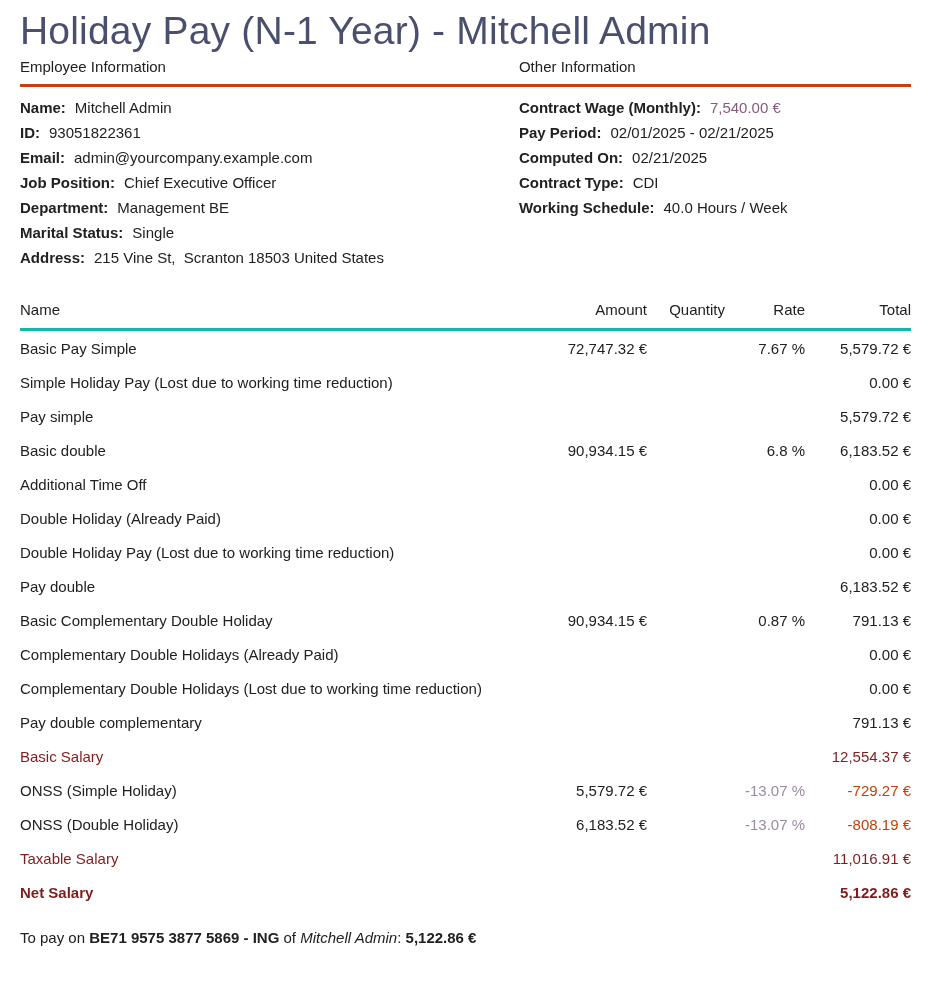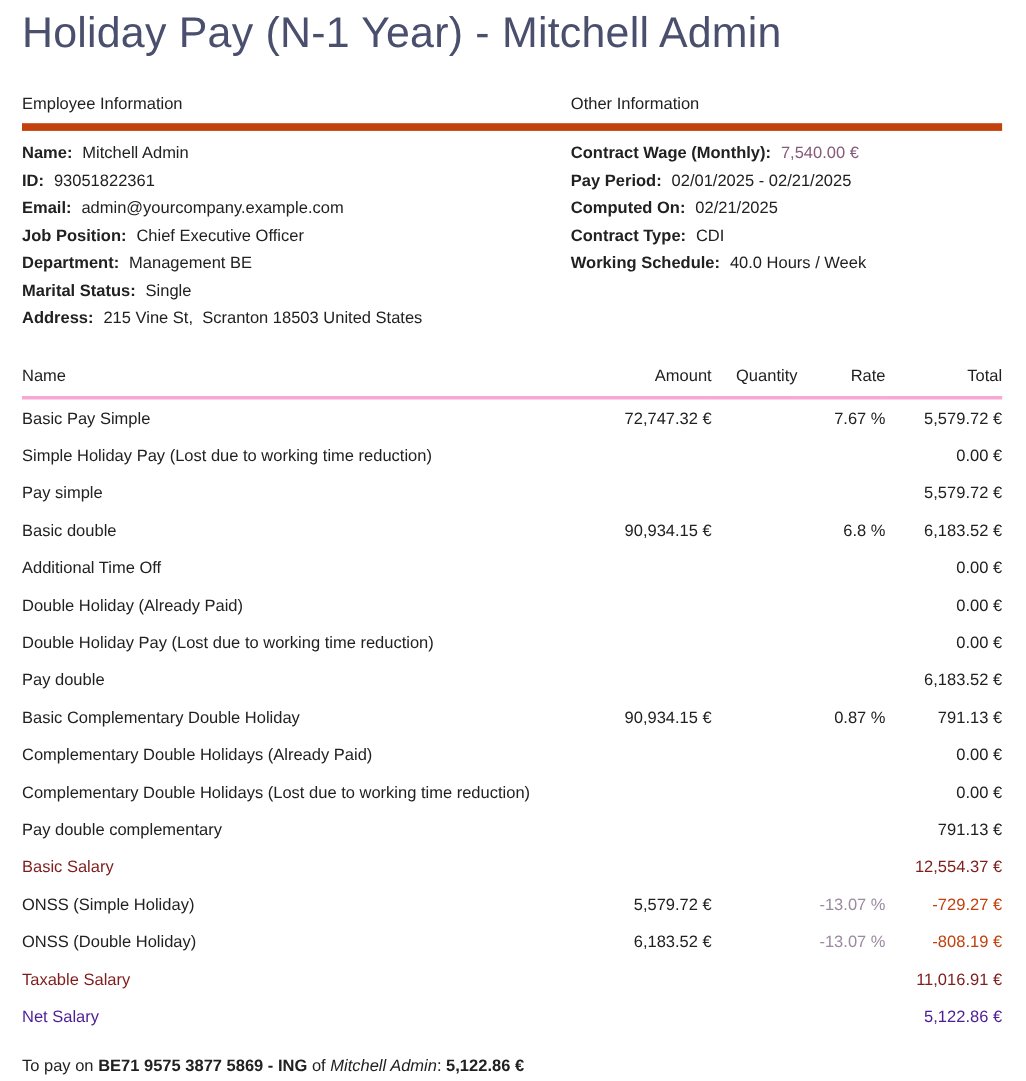--- a/index.html
+++ b/index.html
@@ -12,49 +12,49 @@
     overflow: hidden;
   }
 
   
   .title {
     font-size: 39px; font-weight: 400; color: #4a4f6d;
     margin: 4px 0 0 0; letter-spacing: 0.2px; line-height: 34px;
   }
 
   
-  .headings { display: flex; margin-top: 38px; padding-bottom: 9px; border-bottom: 7px solid #c2410c; }
+  .headings { display: flex; margin-top: 10px; padding-bottom: 9px; border-bottom: 3px solid #c2410c; }
   .hcell-left { width: 56%; }
   .hcell-right { flex: 1; }
 
   
   .info-cols { display: flex; padding-top: 8px; }
   .info-left { width: 56%; }
   .info-right { flex: 1; }
   .field { line-height: 25px; white-space: nowrap; }
   .flabel { font-weight: 700; margin-right: 9px; }
   .hl-purple .fvalue { color: #875A7B; }
 
   
   .ptable { display: table; width: 100%; margin-top: 27px; border-collapse: collapse; }
   .prow { display: table-row; }
   .tbody { display: table-row-group; }
   .pcell {
     display: table-cell; vertical-align: middle;
     text-align: right; padding: 8.5px 0; line-height: 17px;
   }
-  .phead .pcell { padding: 4px 0 10px 0; border-bottom: 3px solid #f9a8d4; }
+  .phead .pcell { padding: 4px 0 10px 0; border-bottom: 3px solid #14b8a6; }
   .c-name { text-align: left; }
   .c-amount { width: 96px; }
   .c-qty { width: 78px; }
   .c-rate { width: 80px; }
   .c-total { width: 106px; }
 
   .variant-info .c-name, .variant-info .c-total { color: #7f1d1d; }
-  .variant-net .c-name, .variant-net .c-total { color: #4c1d95; }
+  .variant-net .c-name, .variant-net .c-total { color: #7f1d1d; font-weight: bold; }
   .variant-deduction .c-rate { color: #9b8aa0; }
   .variant-deduction .c-total { color: #c2410c; }
 
   
   .footer { margin-top: 19px; line-height: 20px; }
   .fw-b { font-weight: 700; }
   .fs-i { font-style: italic; }
 </style>
 </head>
 <body>

